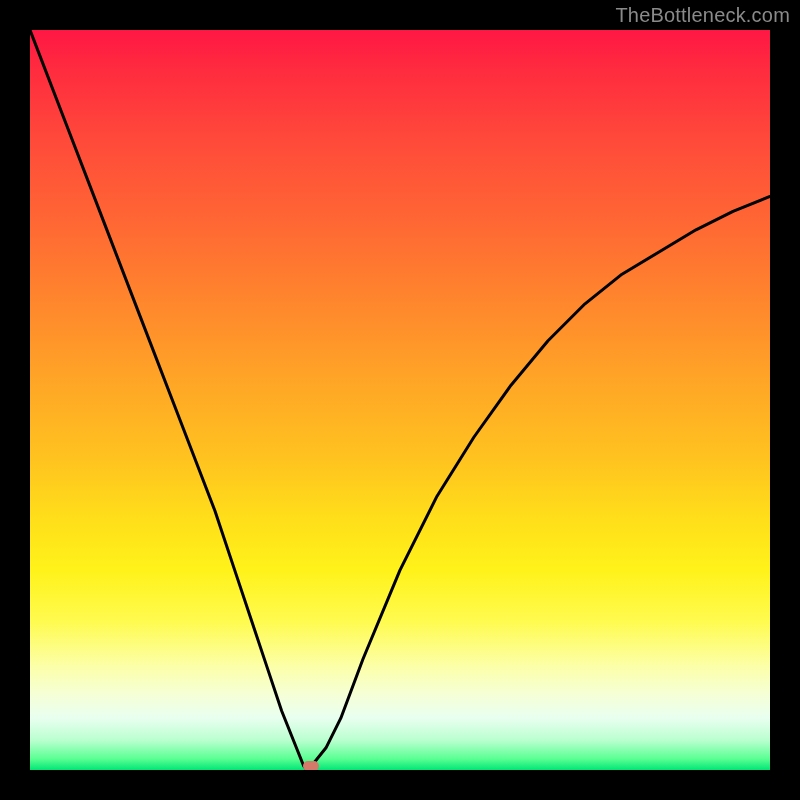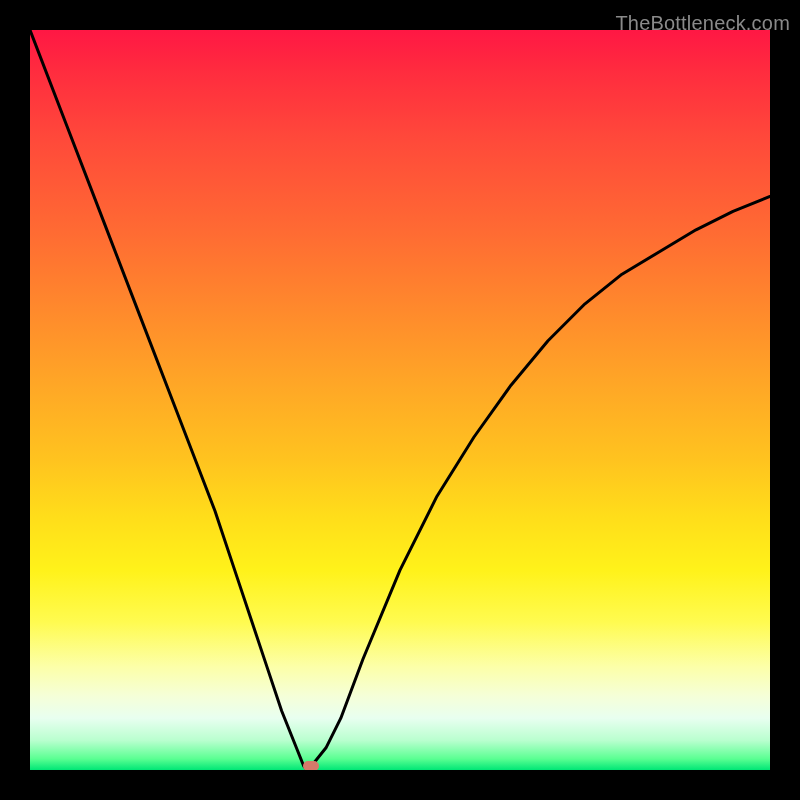--- a/index.html
+++ b/index.html
@@ -63,21 +63,21 @@
   }
   .marker {
     position: absolute;
     width: 16px;
     height: 10px;
     background: #d47a6a;
     border-radius: 5px;
   }
   .watermark {
     position: absolute;
-    top: 12px;
+    top: 4px;
     right: 10px;
     color: #8a8a8a;
     font-size: 20px;
     font-weight: 500;
     letter-spacing: 0.2px;
     user-select: none;
   }
 </style>
 </head>
 <body>

